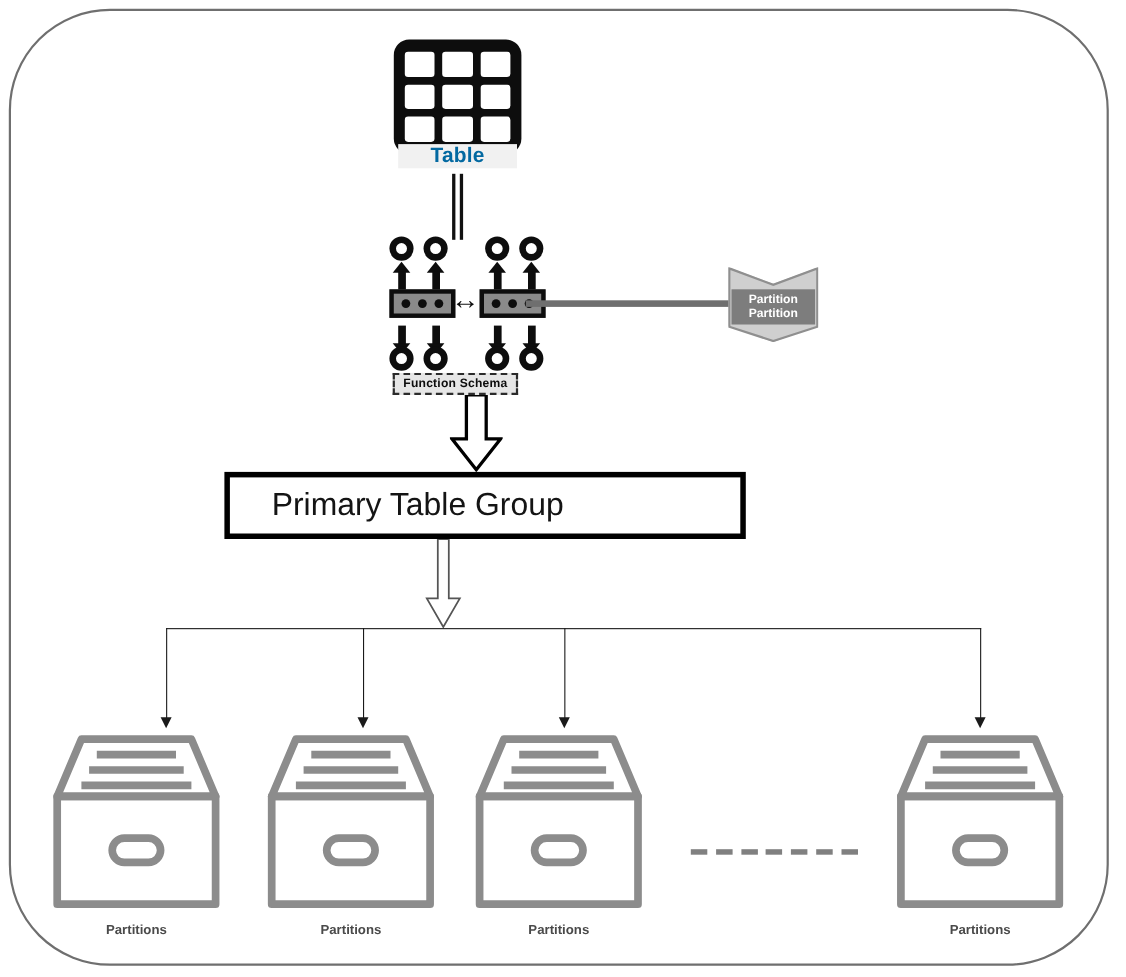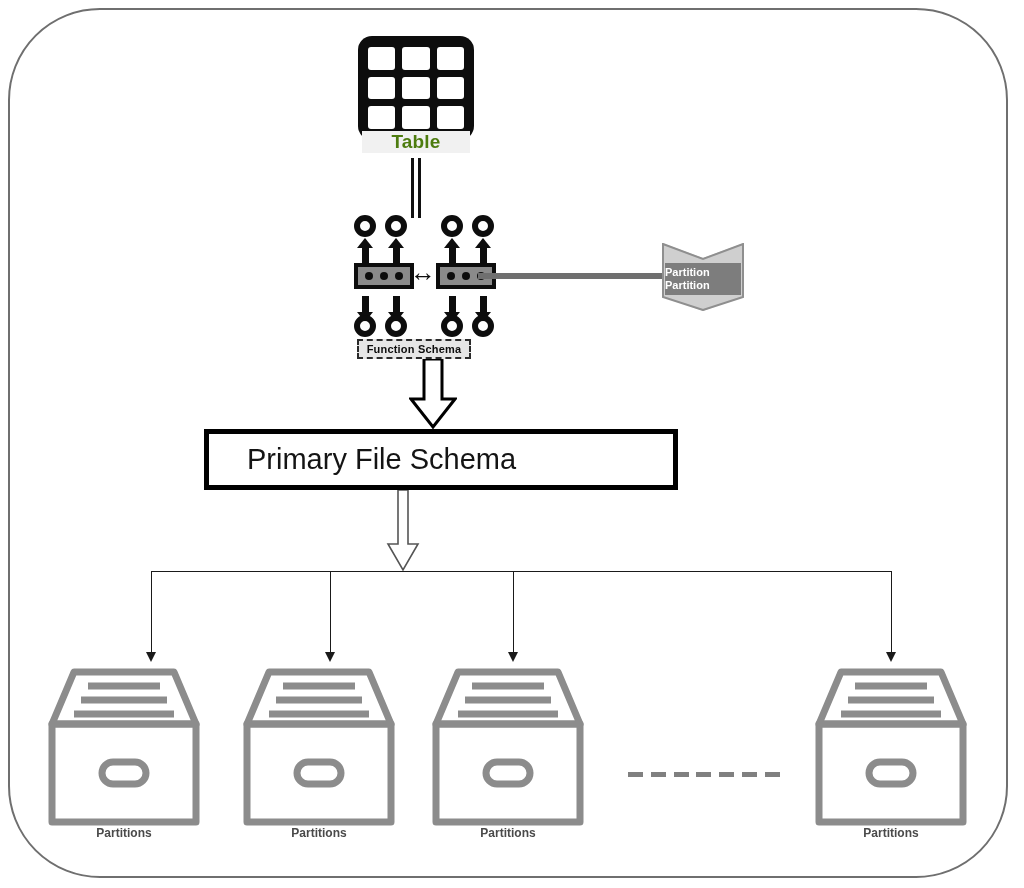--- a/index.html
+++ b/index.html
@@ -52,21 +52,21 @@
     border-radius: 3px;
   }
   .table-label {
     position: absolute;
     left: 362px;
     top: 131px;
     width: 108px;
     text-align: center;
     font-size: 19px;
     font-weight: bold;
-    color: #4d7c0f;
+    color: #0369a1;
     background: #f1f1f1;
     letter-spacing: .2px;
   }
 
   
   .dbl-line {
     position: absolute;
     left: 411px;
     top: 158px;
     width: 10px;
@@ -187,21 +187,21 @@
     width: 76px;
     height: 32px;
     background: #7d7d7d;
     color: #ffffff;
     font-size: 11px;
     font-weight: bold;
     line-height: 13px;
     text-align: center;
     display: flex;
     align-items: center;
-    justify-content: flex-start;
+    justify-content: center;
   }
 
   
   .schema-label {
     position: absolute;
     left: 357px;
     top: 339px;
     width: 114px;
     height: 20px;
     background: #e6e6e6;
@@ -264,21 +264,21 @@
 
   
   .pbox {
     position: absolute;
     width: 160px;
     height: 172px;
   }
   .pbox svg { display: block; }
   .pbox-label {
     position: absolute;
-    top: 164px;
+    top: 176px;
     left: 0;
     width: 160px;
     text-align: center;
     font-size: 12px;
     font-weight: bold;
     color: #4a4a4a;
   }
 
   
   .ellipsis {
@@ -396,21 +396,21 @@
     </div>
   </div>
 
   <div class="block-arrow" style="left:409px; top:359px;">
     <svg width="48" height="70" viewBox="0 0 48 70">
       <polygon points="15,0 33,0 33,40 46,40 24,68 2,40 15,40" fill="#ffffff" stroke="#000000" stroke-width="3" stroke-linejoin="miter"></polygon>
     </svg>
   </div>
 
   <div class="fg-box">
-    <span>Primary File Schema</span>
+    <span>Primary Table Group</span>
   </div>
 
   <div class="block-arrow" style="left:386px; top:490px;">
     <svg width="34" height="82" viewBox="0 0 34 82">
       <polygon points="12,0 22,0 22,54 32,54 17,80 2,54 12,54" fill="#ffffff" stroke="#555555" stroke-width="1.6" stroke-linejoin="miter"></polygon>
     </svg>
   </div>
 
   <div class="bus"></div>
 

